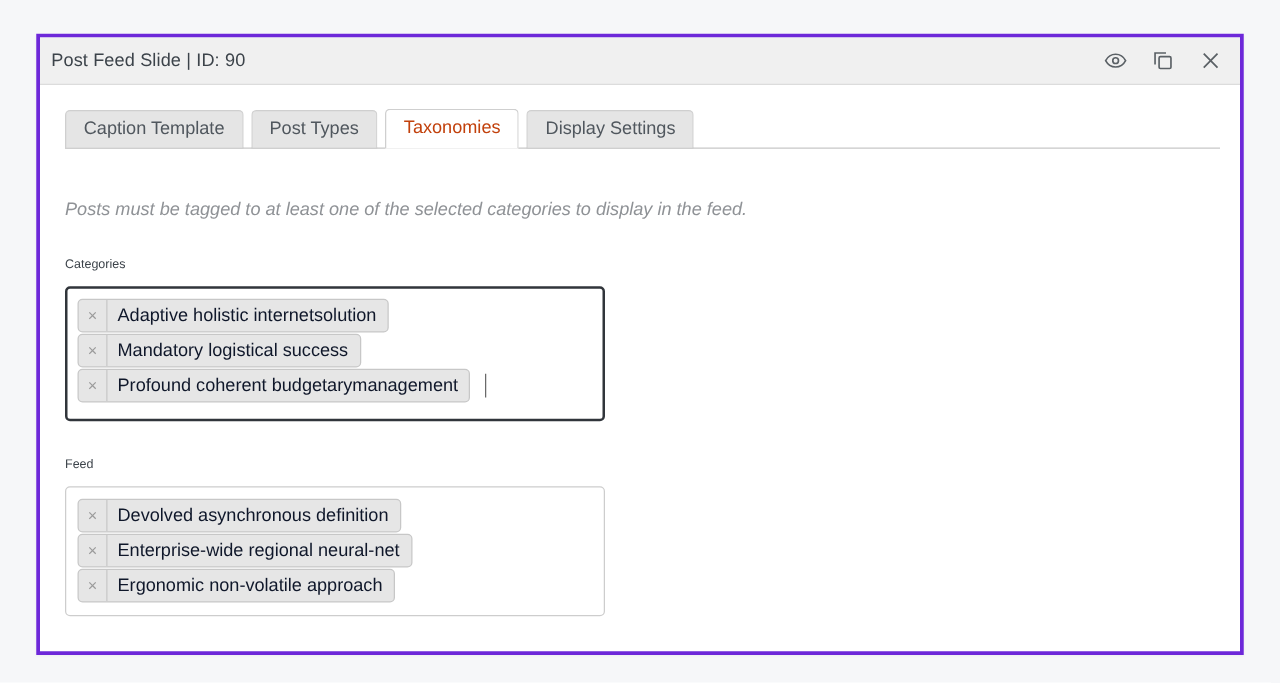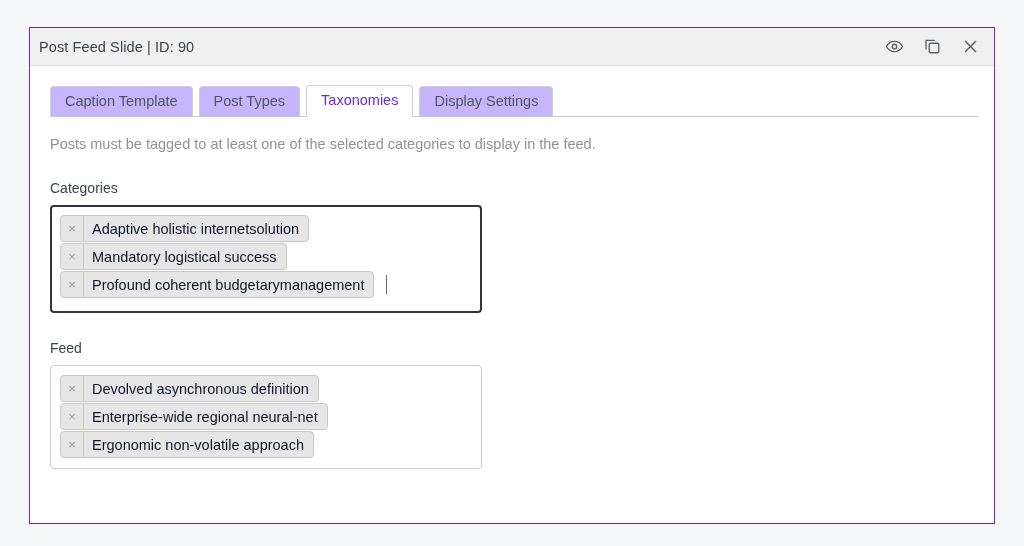--- a/index.html
+++ b/index.html
@@ -14,21 +14,21 @@
     overflow: hidden;
   }
 
   .panel {
     position: absolute;
     left: 29px;
     top: 27px;
     width: 966px;
     height: 497px;
     background: #ffffff;
-    border: 1px solid #6d28d9;
+    border: 3px solid #6d28d9;
     box-sizing: border-box;
     box-shadow: 0 1px 2px rgba(0,0,0,0.04);
   }
 
   
   .panel-header {
     position: relative;
     height: 38px;
     background: #f0f0f0;
     border-bottom: 1px solid #dcdcdc;
@@ -69,52 +69,53 @@
     position: relative;
     display: flex;
     align-items: flex-end;
     gap: 6px;
     border-bottom: 1px solid #c8c8c8;
     height: 31px;
   }
   .tab {
     position: relative;
     bottom: -1px;
-    background: #c4b5fd;
+    background: #e5e5e5;
     border: 1px solid #cfcfcf;
     border-bottom: 1px solid #c8c8c8;
     border-radius: 4px 4px 0 0;
     padding: 5px 14px 6px 14px;
     font-size: 14.5px;
     color: #50575e;
     cursor: pointer;
     line-height: 18px;
     white-space: nowrap;
   }
   .tab.active {
     background: #ffffff;
-    color: #6d28d9;
+    color: #c2410c;
     border-bottom-color: #ffffff;
     padding-bottom: 7px;
   }
 
   
   .content {
     padding: 0 20px;
   }
   .help-text {
-    margin-top: 18px;
-    font-size: 14.5px;
+    margin-top: 40px;
+    font-size: 14.5px;
+    font-style: italic;
     color: #8f9296;
     line-height: 18px;
   }
   .field-label {
     margin-top: 26px;
     margin-bottom: 8px;
-    font-size: 14px;
+    font-size: 10px;
     color: #3c434a;
     line-height: 18px;
   }
 
   .token-box {
     width: 432px;
     box-sizing: border-box;
     background: #ffffff;
     border-radius: 4px;
     padding: 8px 8px 8px 8px;

